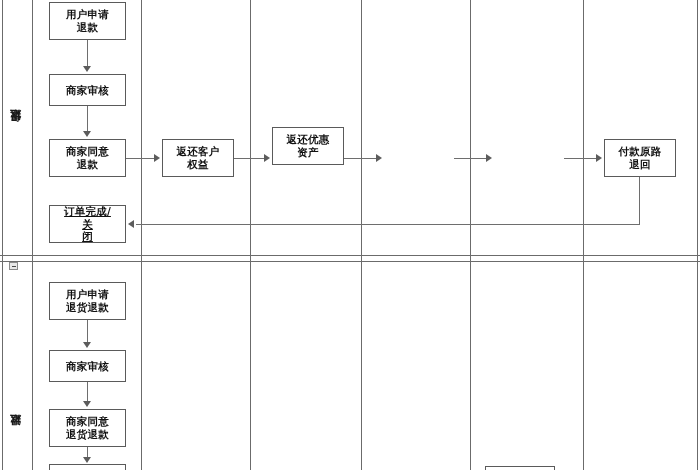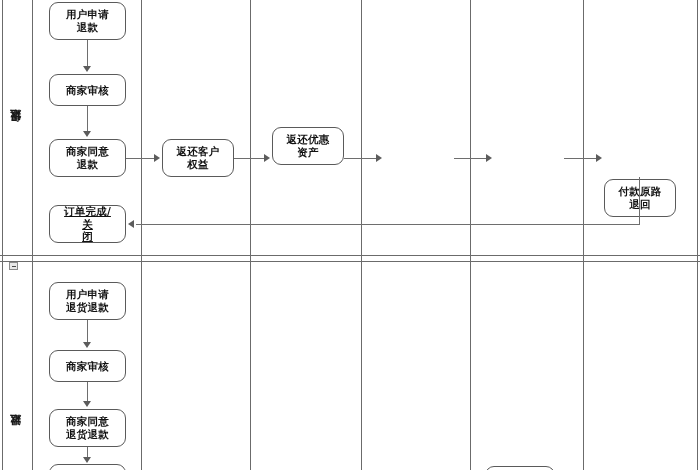--- a/index.html
+++ b/index.html
@@ -35,21 +35,21 @@
   }
   .collapse-mark::after{
     content:"";position:absolute;left:1.5px;top:3px;
     width:4px;height:1px;background:#4a4a4a;
   }
 
   
   .node{
     position:absolute;box-sizing:border-box;
     border:1.3px solid #5a5a5a;
-    border-radius:9px;
+    border-radius:0;
     background:#ffffff;
     display:flex;align-items:center;justify-content:center;
     text-align:center;
     font-size:10.5px;
     line-height:1.22;
     color:#111111;
     font-weight:bold;
     padding:1px 12px;
     white-space:pre-line;
     letter-spacing:0.2px;
@@ -114,21 +114,21 @@
 闭</div>
 
   <div class="node" style="left:162px;top:139px;width:72px;height:38px;">返还客户
 权益</div>
 
   <div class="node" style="left:272px;top:127px;width:72px;height:38px;">返还优惠
 资产</div>
 
 
 
-  <div class="node" style="left:604px;top:139px;width:72px;height:38px;margin-top:40px;">付款原路
+  <div class="node" style="left:604px;top:139px;width:72px;height:38px;">付款原路
 退回</div>
 
   <div class="conn conn-v" style="left:86.5px;top:40px;height:27px;"></div>
   <div class="arrow-down" style="left:83px;top:66px;"></div>
 
   <div class="conn conn-v" style="left:86.5px;top:106px;height:26px;"></div>
   <div class="arrow-down" style="left:83px;top:131px;"></div>
 
   <div class="conn conn-h" style="left:126px;top:157.5px;width:29px;"></div>
   <div class="arrow-right" style="left:154px;top:154px;"></div>

